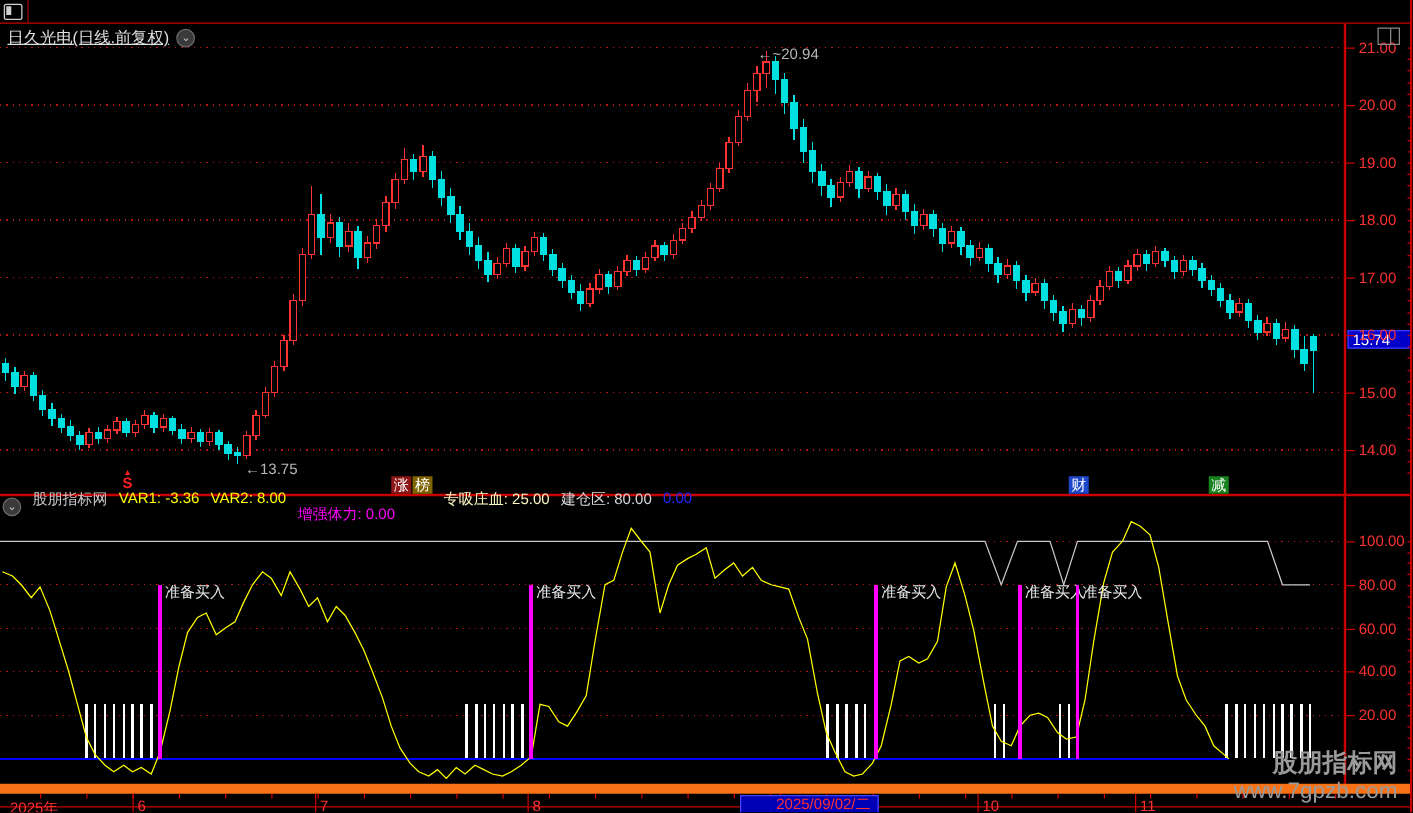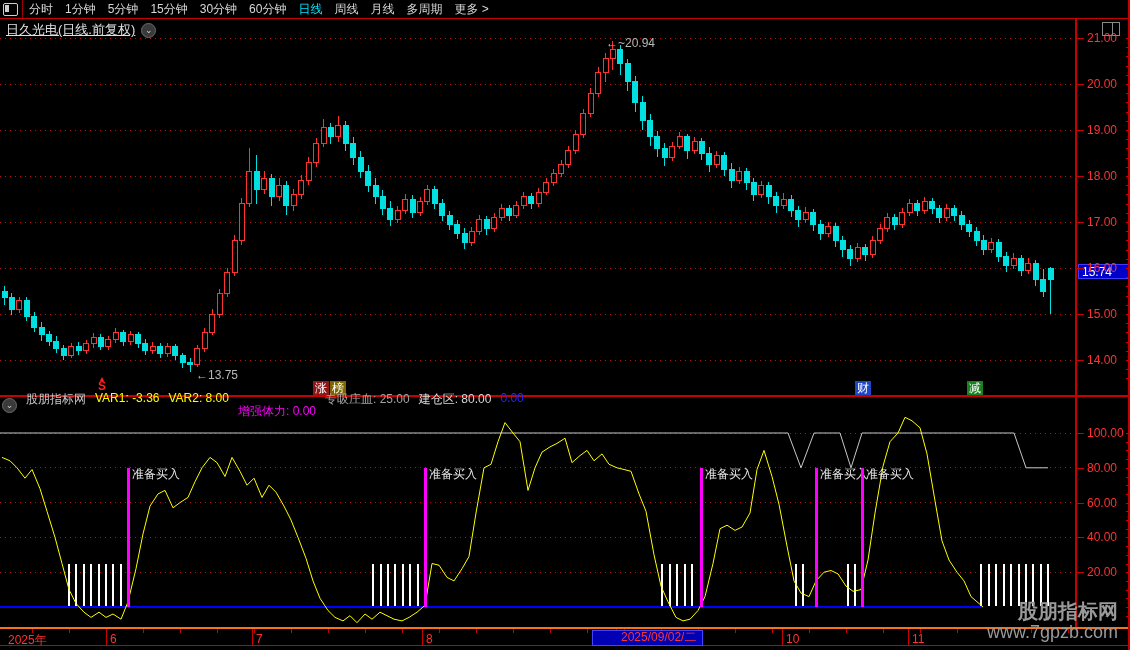--- a/index.html
+++ b/index.html
@@ -34,41 +34,40 @@
   .hline{position:absolute;left:0;width:1130px;height:1px;background:#c80000;}
   
   .ind-header{position:absolute;left:2px;top:398px;height:14px;display:flex;align-items:center;gap:9px;
               font-size:12px;white-space:nowrap;z-index:6;}
   
   .anno{position:absolute;color:#b8b8b8;font-size:12px;white-space:nowrap;z-index:4;}
   .tagbox{position:absolute;color:#fff;font-size:12px;line-height:14px;padding:0 2px;z-index:4;}
   .sell-marker{position:absolute;color:#ff2020;font-size:12px;font-weight:bold;line-height:10px;text-align:center;z-index:4;}
   .buy-label{fill:#e8e8e8;font-size:12px;font-family:"Liberation Sans",sans-serif;}
   
-  .xaxis{position:absolute;left:0;top:627px;width:1130px;height:19px;border-top:2px solid #f97316;
+  .xaxis{position:absolute;left:0;top:627px;width:1130px;height:19px;border-top:8px solid #f97316;
          border-bottom:1px solid #c80000;box-sizing:border-box;}
   .xlabel{position:absolute;top:3px;color:#ff3232;font-size:12px;white-space:nowrap;}
   .xsep{position:absolute;top:0;width:1px;height:16px;background:#c80000;}
   .xtick{position:absolute;top:0;width:1px;height:4px;background:#c80000;}
   .xhilite{position:absolute;top:1px;height:14px;background:#0000b4;border:1px solid #4444ff;
            color:#ff3232;font-size:12px;line-height:13px;padding:0 3px;z-index:3;}
   
   .watermark{position:absolute;right:10px;top:600px;text-align:right;z-index:7;color:#9a9a9a;}
   .wm1{font-size:20px;font-weight:bold;line-height:22px;}
   .wm2{font-size:18px;line-height:20px;}
 </style>
 </head>
 <body>
 
 <div id="app">
 
   <div class="toolbar">
     <span class="tb-appicon"></span>
     <span class="tb-sep"></span>
-    <span id="tb-left"><span class="tb-item">分时</span><span class="tb-item">1分钟</span><span class="tb-item">5分钟</span><span class="tb-item">15分钟</span><span class="tb-item">30分钟</span><span class="tb-item">60分钟</span><span class="tb-item active">日线</span><span class="tb-item">周线</span><span class="tb-item">月线</span><span class="tb-item">多周期</span><span class="tb-item">更多 &gt;</span></span>
     <span class="tb-spacer"></span>
   </div>
 
   <div class="title-bar">
     <span class="title-text">日久光电(日线.前复权)</span>
     <span class="circle-chev">⌄</span>
   </div>
   <div class="panel-icon"></div>
 
   <svg id="main-svg" width="1075" height="377" style="top:19px" viewBox="0 19 1075 377" shape-rendering="crispEdges">
@@ -436,21 +435,21 @@
 
   <div class="hline" style="top:395px;height:2px;"></div>
 
   <div class="ind-header">
     <span class="circle-chev" style="flex:none;">⌄</span>
     <span id="ind-header-items" style="display:flex;gap:9px;">
         <span style="color: rgb(200, 200, 200);">股朋指标网</span>
         <span style="color: rgb(255, 255, 0);">VAR1: -3.36</span>
         <span style="color: rgb(255, 255, 0);">VAR2: 8.00</span>
         <span style="color: rgb(255, 0, 255); margin-top: 12px;">增强体力: 0.00</span>
-        <span style="color: #a3a3a3;">专吸庄血: 25.00</span>
+        <span style="color: #fef9c3; margin-left: 30px;">专吸庄血: 25.00</span>
         <span style="color: rgb(216, 216, 216);">建仓区: 80.00</span>
         <span style="color: rgb(40, 40, 255);">0.00</span>
       </span>
   </div>
 
   <svg id="ind-svg" width="1075" height="216" style="top:411px" viewBox="0 411 1075 216" shape-rendering="crispEdges">
       <line x1="0" y1="433" x2="1075" y2="433" stroke="#b41414" stroke-width="1" stroke-dasharray="1,4"></line>
       <line x1="0" y1="467.8" x2="1075" y2="467.8" stroke="#b41414" stroke-width="1" stroke-dasharray="1,4"></line>
       <line x1="0" y1="502.6" x2="1075" y2="502.6" stroke="#b41414" stroke-width="1" stroke-dasharray="1,4"></line>
       <line x1="0" y1="537.4" x2="1075" y2="537.4" stroke="#b41414" stroke-width="1" stroke-dasharray="1,4"></line>

